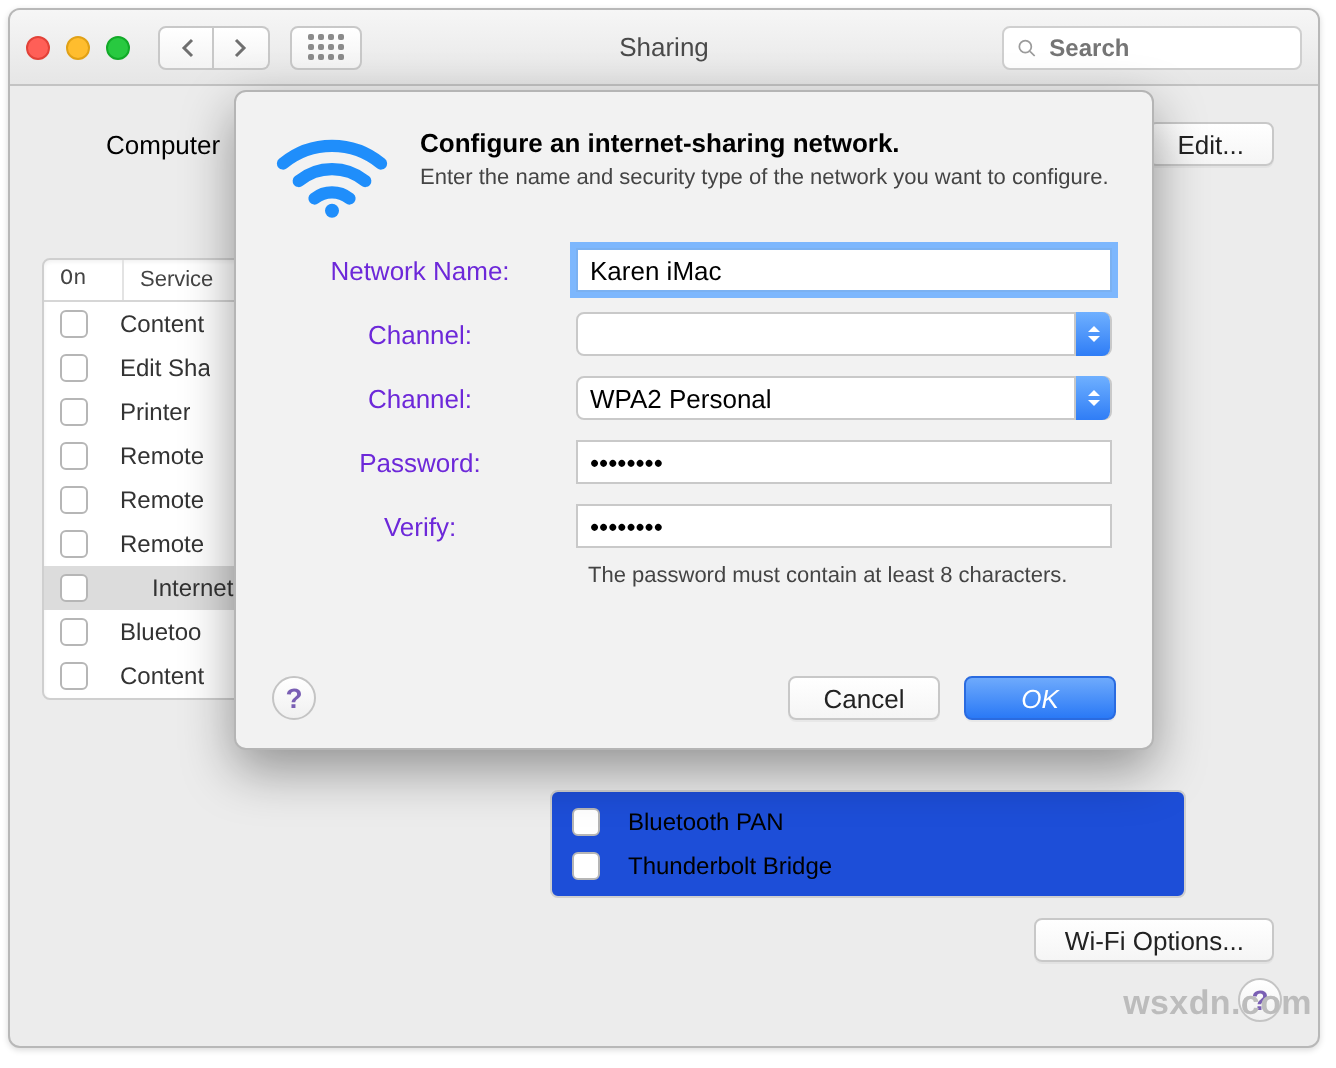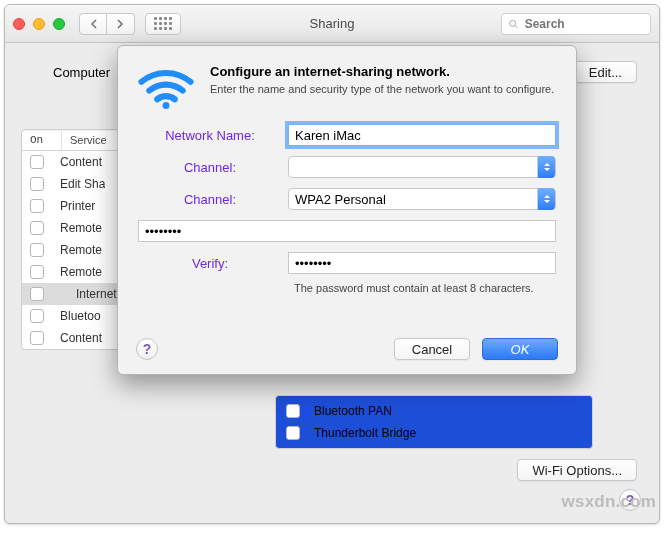--- a/index.html
+++ b/index.html
@@ -334,20 +334,21 @@
         <div class="flabel">Channel:</div>
         <div class="fdrop">
           <span>WPA2 Personal</span>
           <div class="cap">
               <span class="sortUp"></span>
               <span class="sortDn"></span>
             </div>
         </div>
       </div>
       <div class="frow">
+        <div class="flabel">Password:</div>
         <input class="ftext" value="••••••••" style="">
       </div>
       <div class="frow">
         <div class="flabel">Verify:</div>
         <input class="ftext" value="••••••••" style="">
       </div>
       <div class="pw-hint">The password must contain at least 8 characters.</div>
     </div>
 
     <div class="sheet-foot">

